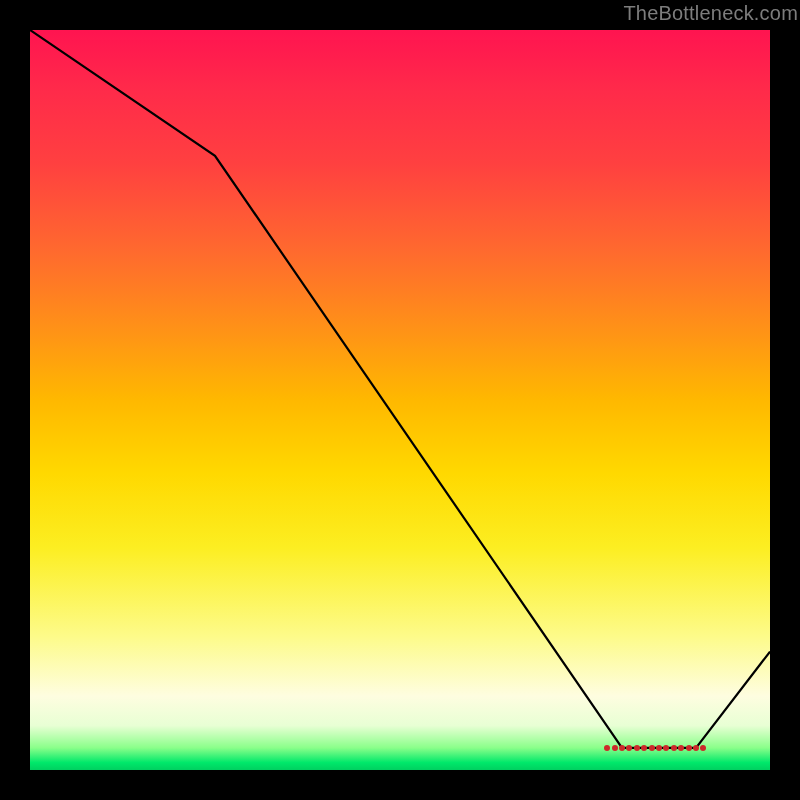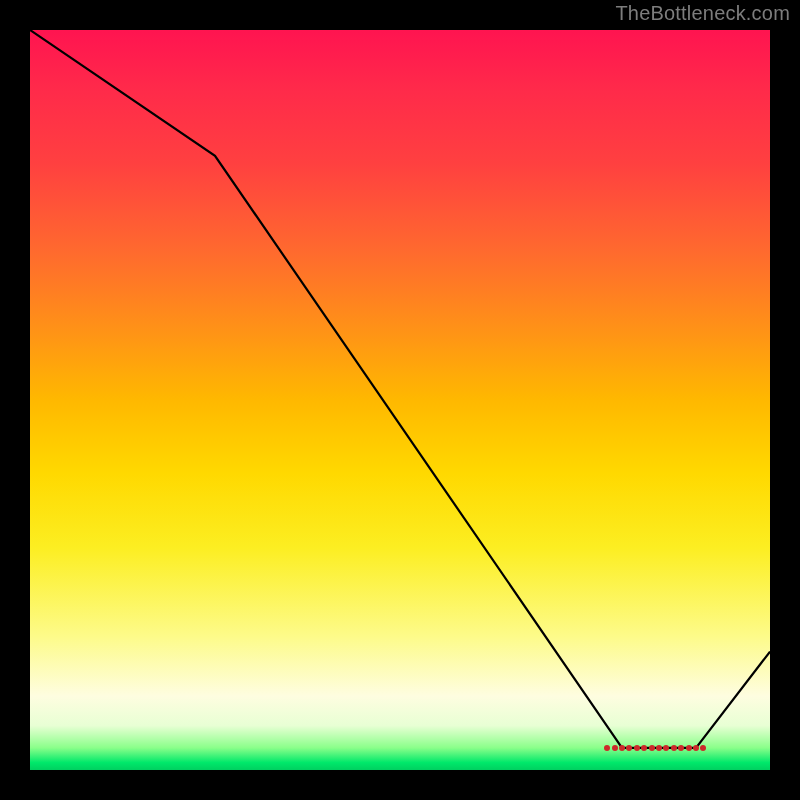--- a/index.html
+++ b/index.html
@@ -12,21 +12,21 @@
     overflow: hidden;
   }
   .stage {
     position: relative;
     width: 800px;
     height: 800px;
   }
   .watermark {
     position: absolute;
     top: 2px;
-    right: 10px;
+    right: 2px;
     color: #7d7d7d;
     font-size: 20px;
     font-weight: 500;
     letter-spacing: 0.2px;
     user-select: none;
   }
   .plot-area {
     position: absolute;
     left: 30px;
     top: 30px;

